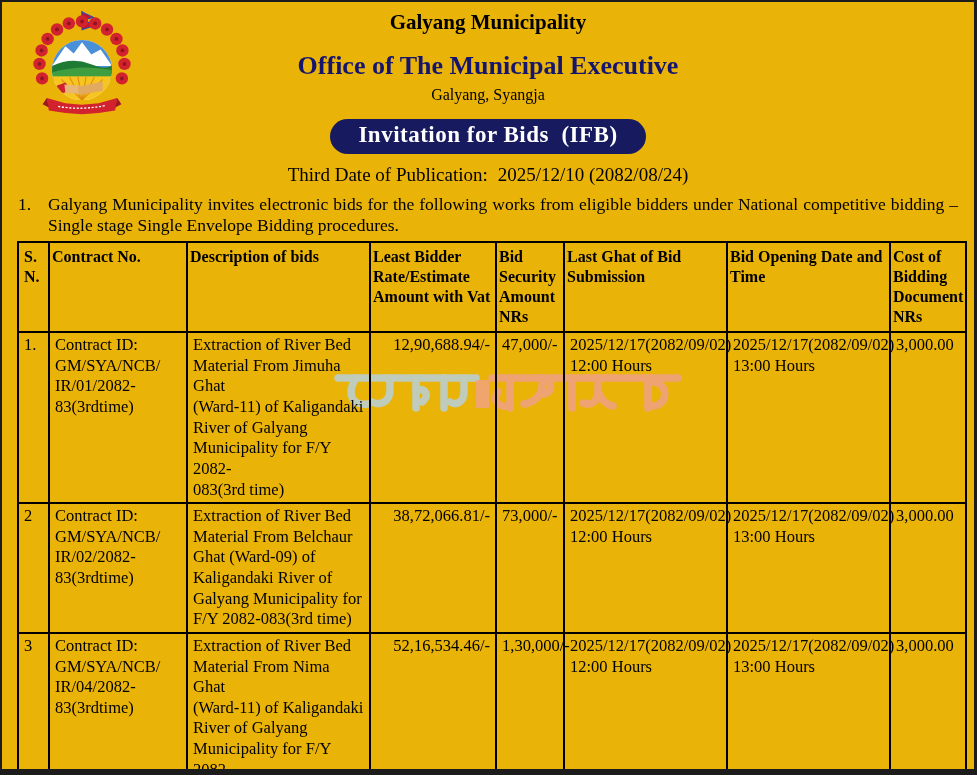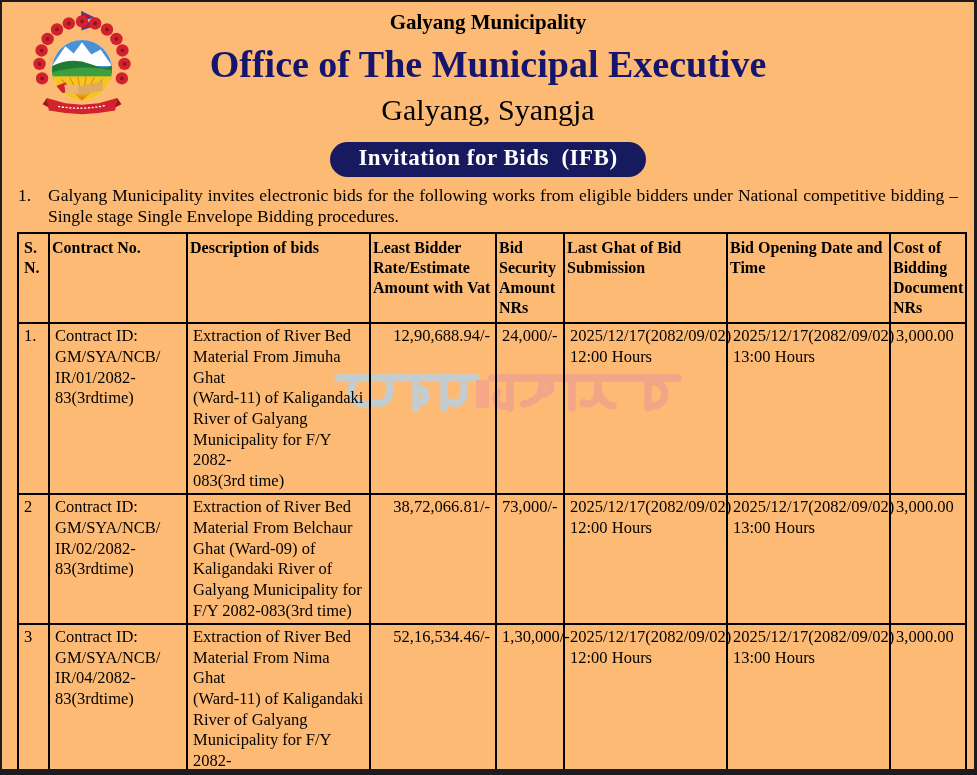--- a/index.html
+++ b/index.html
@@ -1,33 +1,33 @@
 <!DOCTYPE html>
 <html><head>
 <meta charset="utf-8">
 <style>
   html,body{margin:0;padding:0;background:#fff;}
   .page{
     position:relative;
     width:977px;height:775px;
     box-sizing:border-box;
-    background:#fdba74;
+    background:#eab308;
     border:2px solid #1c1c1c;
     border-bottom-width:6px;
     border-right-width:3px;
     font-family:"Liberation Serif", serif;
     color:#000;
     overflow:hidden;
   }
   
   .emblem{position:absolute;left:26px;top:8px;width:108px;height:114px;}
   .head{ text-align:center; padding-top:8px; }
   .t-muni{font-size:21px;font-weight:bold;line-height:1.15;}
-  .t-office{font-size:38px;font-weight:bold;color:#15156e;line-height:1.2;margin-top:8px;}
-  .t-loc{font-size:30px;line-height:1.2;margin-top:4px;}
+  .t-office{font-size:26px;font-weight:bold;color:#15156e;line-height:1.2;margin-top:16px;}
+  .t-loc{font-size:16px;line-height:1.2;margin-top:4px;}
   .banner-wrap{text-align:center;margin-top:14px;}
   .banner{
     display:inline-block;background:#181a60;color:#ffffff;
     font-size:23px;font-weight:bold;
     padding:3px 28px 6px 28px;border-radius:24px;
     white-space:pre;letter-spacing:.5px;
   }
   .publine{text-align:center;font-size:19px;margin-top:10px;}
   .publine .lbl{margin-right:10px;}
   
@@ -134,20 +134,23 @@
   <div class="head">
     <div class="t-muni">Galyang Municipality</div>
     <div class="t-office">Office of The Municipal Executive</div>
     <div class="t-loc">Galyang, Syangja</div>
   </div>
 
   <div class="banner-wrap">
     <span class="banner">Invitation for Bids  (IFB)</span>
   </div>
 
+  <div class="publine">
+    <span class="lbl">Third Date of Publication:</span><span>2025/12/10 (2082/08/24)</span>
+  </div>
 
   <div class="para">
     <span>1.</span>
     <span>Galyang Municipality invites electronic bids for the following works from eligible bidders under National competitive bidding – Single stage Single Envelope Bidding procedures.</span>
   </div>
 
   <svg class="watermark" viewBox="0 0 352 54">
     <g fill="none" stroke="#b5d2e8" stroke-width="7.5" stroke-linecap="round" stroke-linejoin="round" opacity="0.8">
       <path d="M6 10 H144"></path>
       <path d="M24 10 C14 26 20 38 36 36"></path>
@@ -213,21 +216,21 @@
 GM/SYA/NCB/
 IR/01/2082-
 83(3rdtime)</td>
       <td>Extraction of River Bed
 Material From Jimuha Ghat
 (Ward-11) of Kaligandaki
 River of Galyang
 Municipality for F/Y 2082-
 083(3rd time)</td>
       <td class="c-amount">12,90,688.94/-</td>
-      <td>24,000/-</td>
+      <td>47,000/-</td>
       <td>2025/12/17(2082/09/02)
 12:00 Hours</td>
       <td>2025/12/17(2082/09/02)
 13:00 Hours</td>
       <td>3,000.00</td>
     </tr>
     <tr class="r2">
       <td>2</td>
       <td>Contract ID:
 GM/SYA/NCB/

